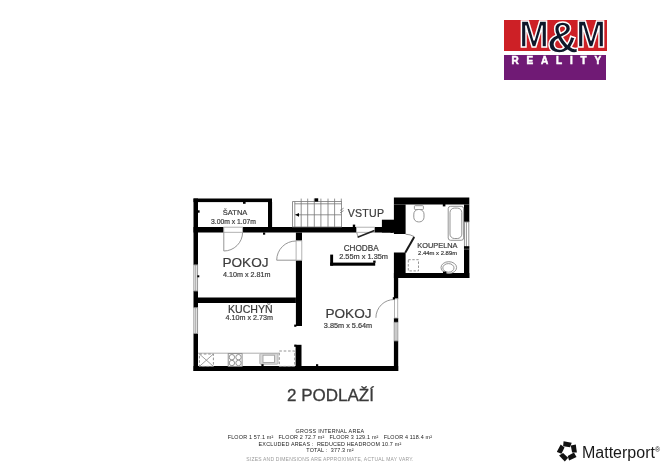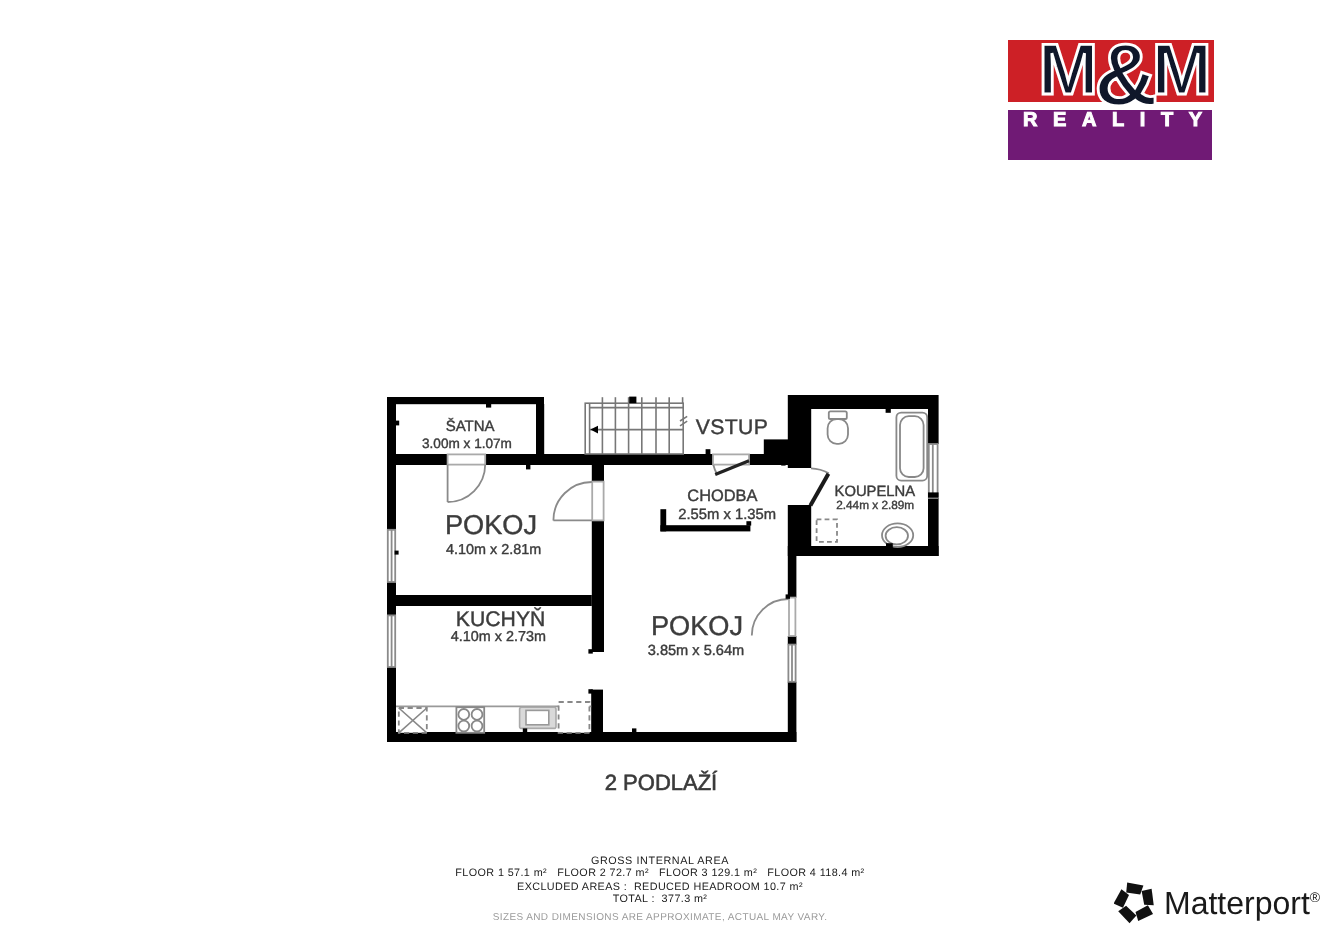--- a/index.html
+++ b/index.html
@@ -238,21 +238,21 @@
 <text x="250.3" y="313.2" font-size="10.6px">KUCHYŇ</text>
 
 <text x="249.2" y="320.4" font-size="7.2px">4.10m x 2.73m</text>
 
 <text x="348.5" y="317.6" font-size="13.6px">POKOJ</text>
 
 <text x="348" y="327.6" font-size="7.3px">3.85m x 5.64m</text>
 </g>
 </svg>
 
-<div class="abs" style="left:230px;top:386px;width:201px;text-align:center;font-size:11px;color:#3a3a3a;letter-spacing:0;-webkit-text-stroke:0.3px #3a3a3a;">2 PODLAŽÍ</div>
+<div class="abs" style="left:230px;top:386px;width:201px;text-align:center;font-size:17px;color:#3a3a3a;letter-spacing:0;-webkit-text-stroke:0.3px #3a3a3a;">2 PODLAŽÍ</div>
 
 <div class="abs" style="left:180px;top:429.2px;width:300px;text-align:center;color:#1a1a1a;">
 <div style="font-size:5.4px;line-height:5.9px;letter-spacing:0.3px;">GROSS INTERNAL AREA</div>
 <div style="font-size:5.4px;line-height:5.9px;margin-top:0;letter-spacing:0.2px;">FLOOR 1 57.1 m²&nbsp;&nbsp;&nbsp;FLOOR 2 72.7 m²&nbsp;&nbsp;&nbsp;FLOOR 3 129.1 m²&nbsp;&nbsp;&nbsp;FLOOR 4 118.4 m²</div>
 <div style="font-size:5.4px;line-height:5.9px;margin-top:1px;letter-spacing:0.2px;">EXCLUDED AREAS :&nbsp; REDUCED HEADROOM 10.7 m²</div>
 <div style="font-size:5.4px;line-height:5.9px;margin-top:0.3px;letter-spacing:0.2px;">TOTAL :&nbsp; 377.3 m²</div>
 <div style="font-size:5px;line-height:5.9px;margin-top:2.8px;letter-spacing:0.2px;color:#9a9a9a;">SIZES AND DIMENSIONS ARE APPROXIMATE, ACTUAL MAY VARY.</div>
 </div>
 
 <svg class="abs" style="left:557px;top:441px;" width="22" height="21" viewBox="0 0 22 21" xmlns="http://www.w3.org/2000/svg">

